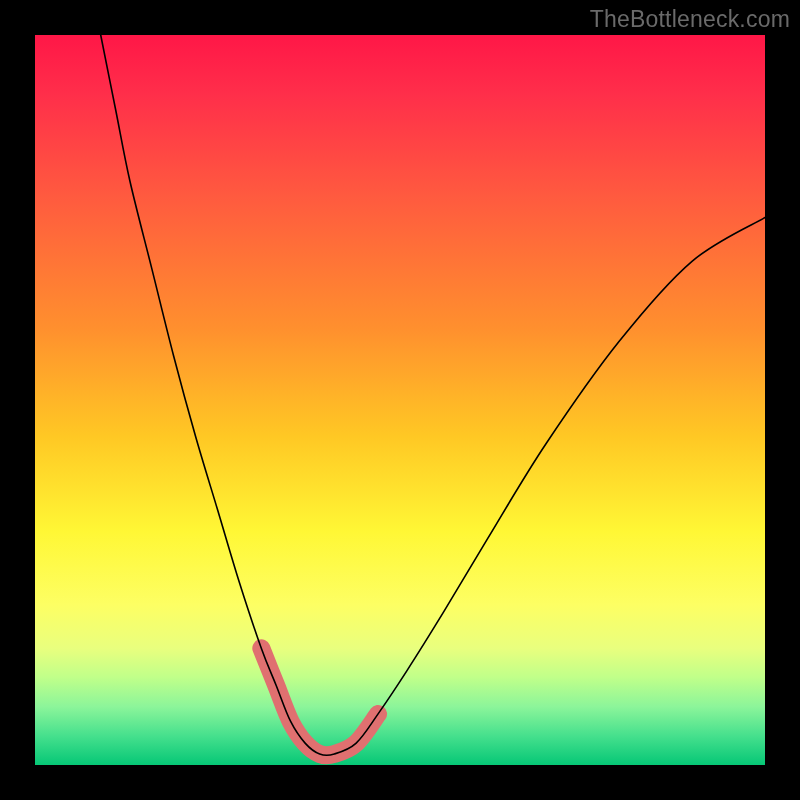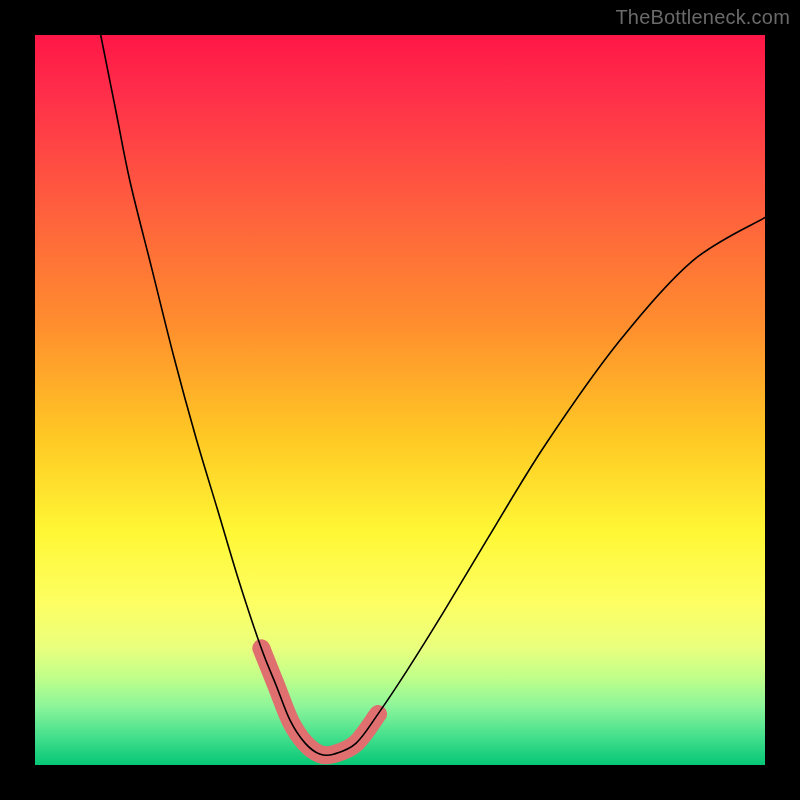--- a/index.html
+++ b/index.html
@@ -38,21 +38,21 @@
       #8cf59a 92%,
       #46e08d 96%,
       #06c776 100%
     );
   }
   .watermark {
     position: absolute;
     top: 6px;
     right: 10px;
     color: #6a6a6a;
-    font-size: 20px;
+    font-size: 23px;
     font-weight: 500;
     letter-spacing: 0.2px;
     user-select: none;
   }
   svg.curve {
     position: absolute;
     inset: 0;
     width: 100%;
     height: 100%;
     overflow: visible;

